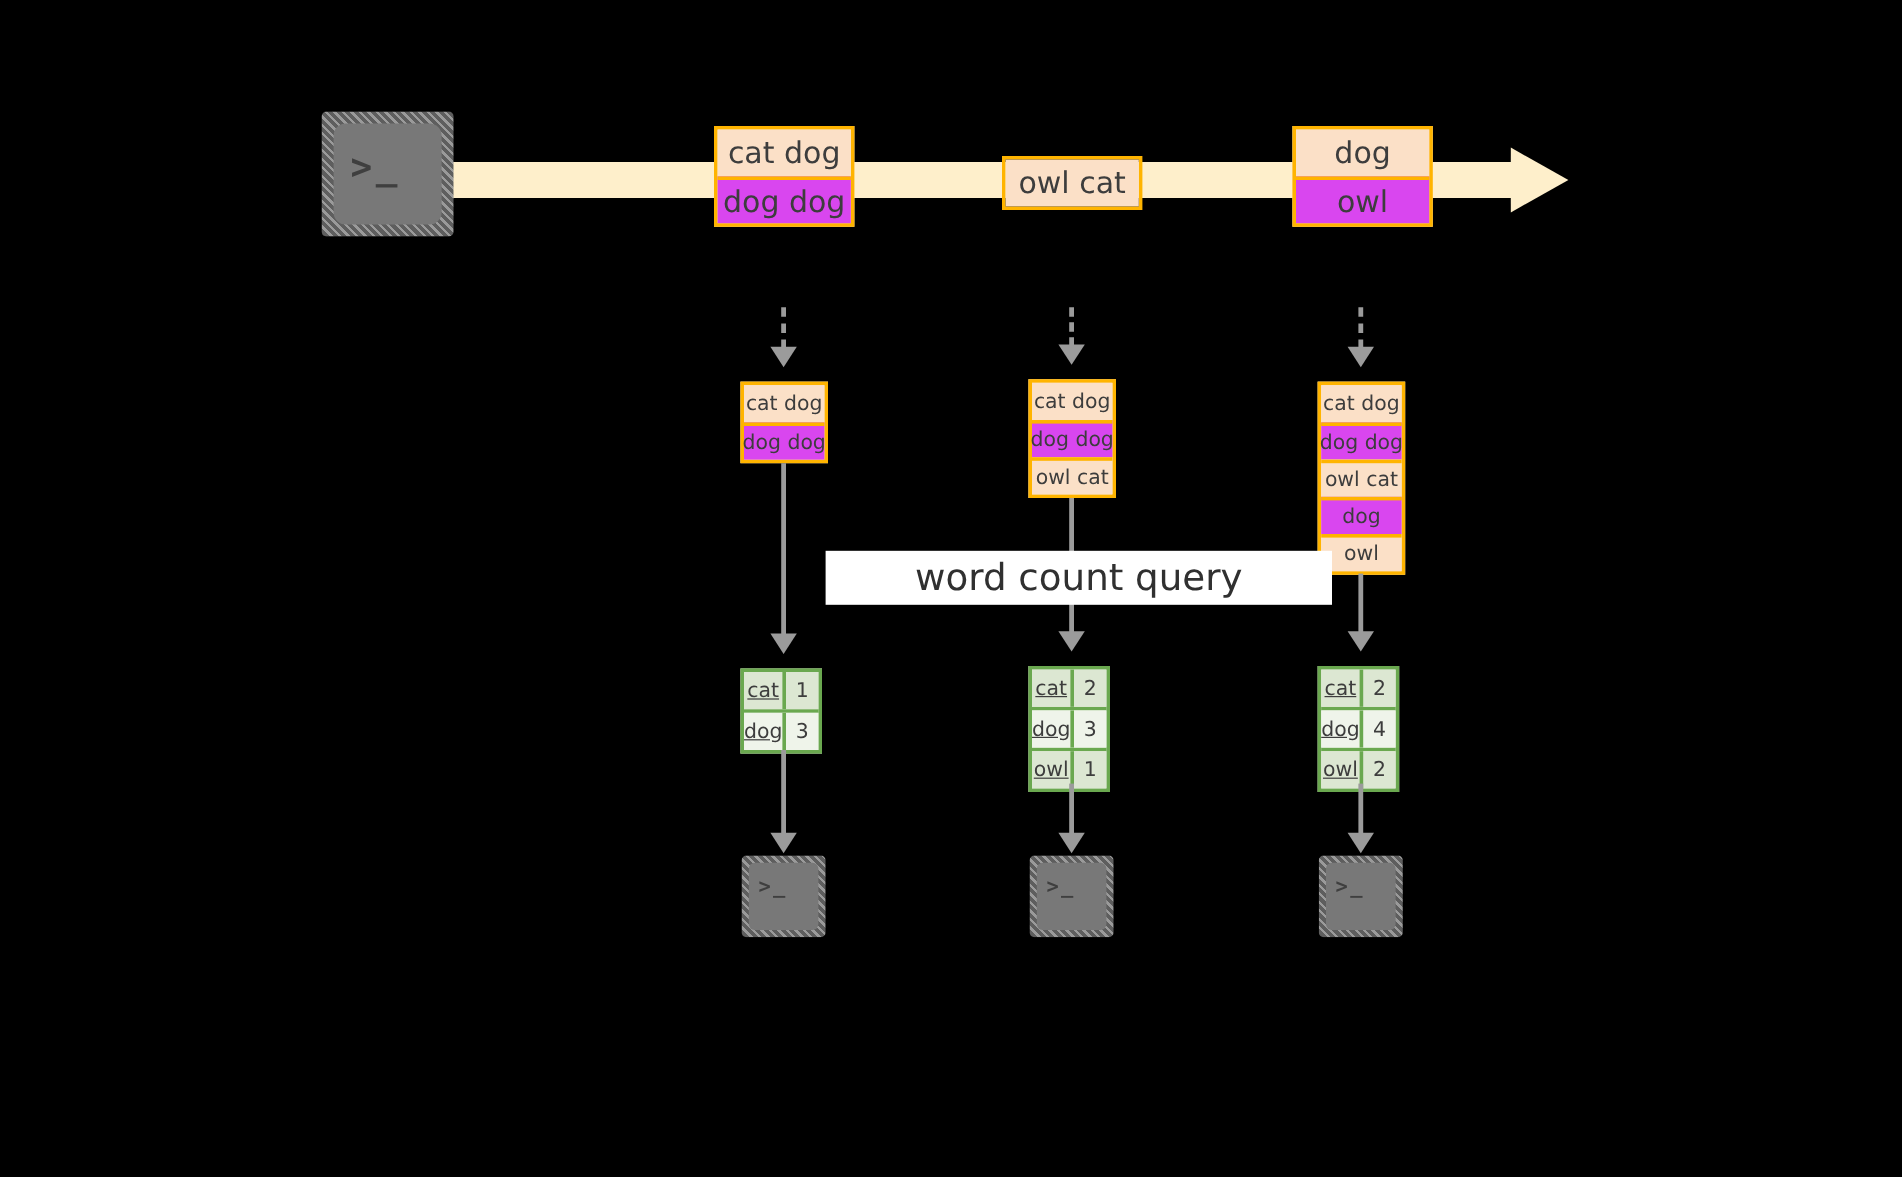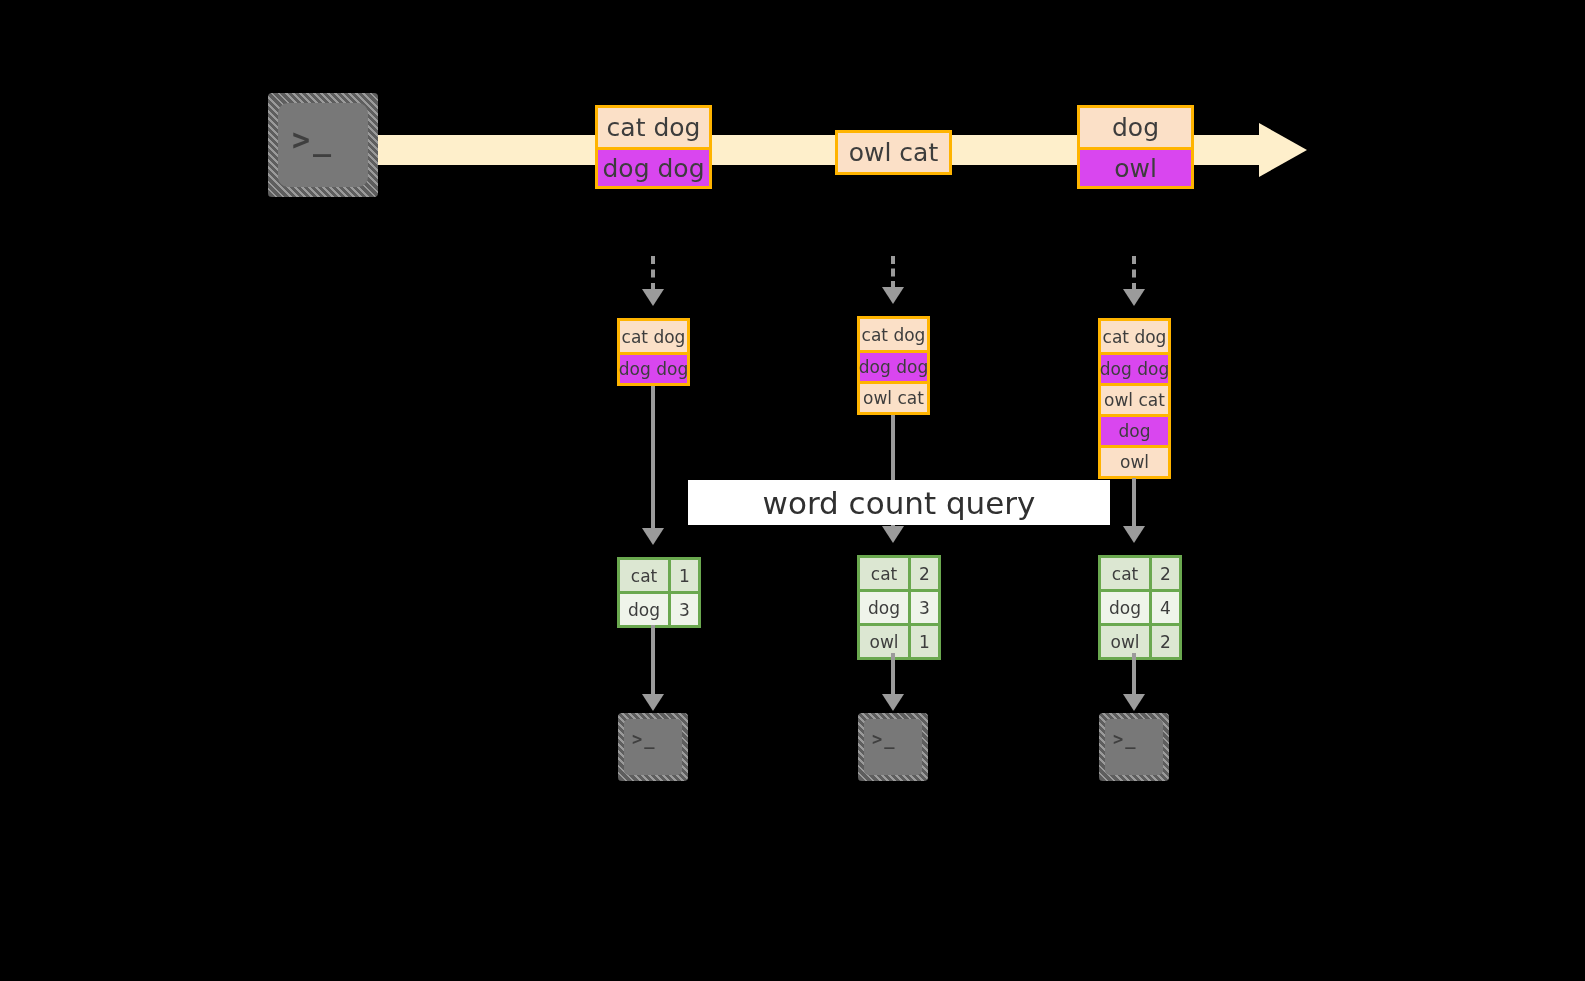--- a/index.html
+++ b/index.html
@@ -93,21 +93,21 @@
   }
   .gbox .grow + .grow { border-top: 3px solid #6aa84f; }
   .gbox .gcell {
     box-sizing: border-box;
     display: flex;
     align-items: center;
     justify-content: center;
     font-size: 17px;
     color: #3d3d3d;
   }
-  .gbox .gcell.word  { width: 48px; }
+  .gbox .gcell.word  { width: 32px; text-decoration: underline; }
   .gbox .gcell.count { width: 30px; border-left: 3px solid #6aa84f; }
   .gbox .grow.odd  .gcell { background: #dce7d2; }
   .gbox .grow.even .gcell { background: #eff4ea; }
 
   
   .vline {
     position: absolute;
     width: 4px;
     background: #9b9b9b;
   }
@@ -262,15 +262,15 @@
 
   <div class="vline" style="left:1132px; top:653px; height:44px;"></div>
   <div class="vhead" style="left:1123px; top:694px;"></div>
 
   <div class="term" style="left:1099px; top:713px; width:70px; height:68px;">
     <div class="term-inner sm">
       <span class="term-glyph" style="left:8px; top:12px; font-size:17px; letter-spacing:2px;">&gt;_</span>
     </div>
   </div>
 
-  <div class="qlabel" style="left:688px; top:480px; width:422px; height:45px;">word count query</div>
+  <div class="qlabel" style="left:688px; top:459px; width:422px; height:45px;">word count query</div>
 
 </div>
 
 </body></html>

